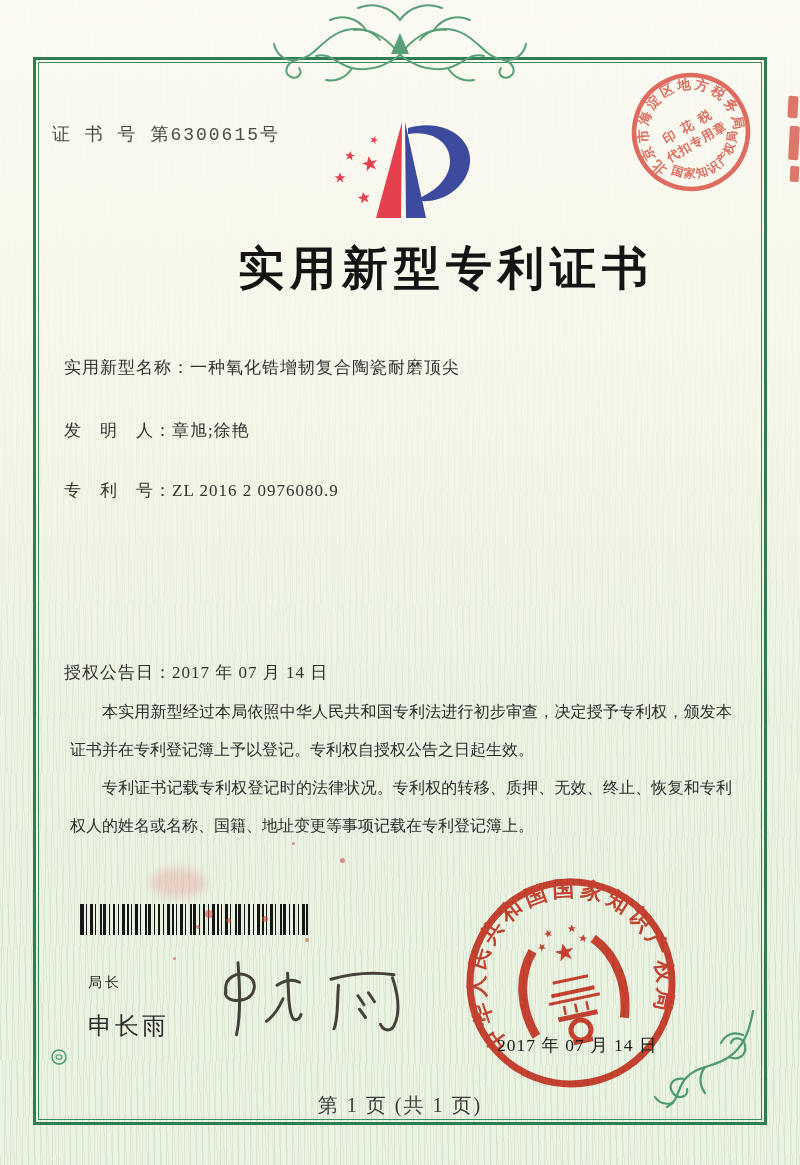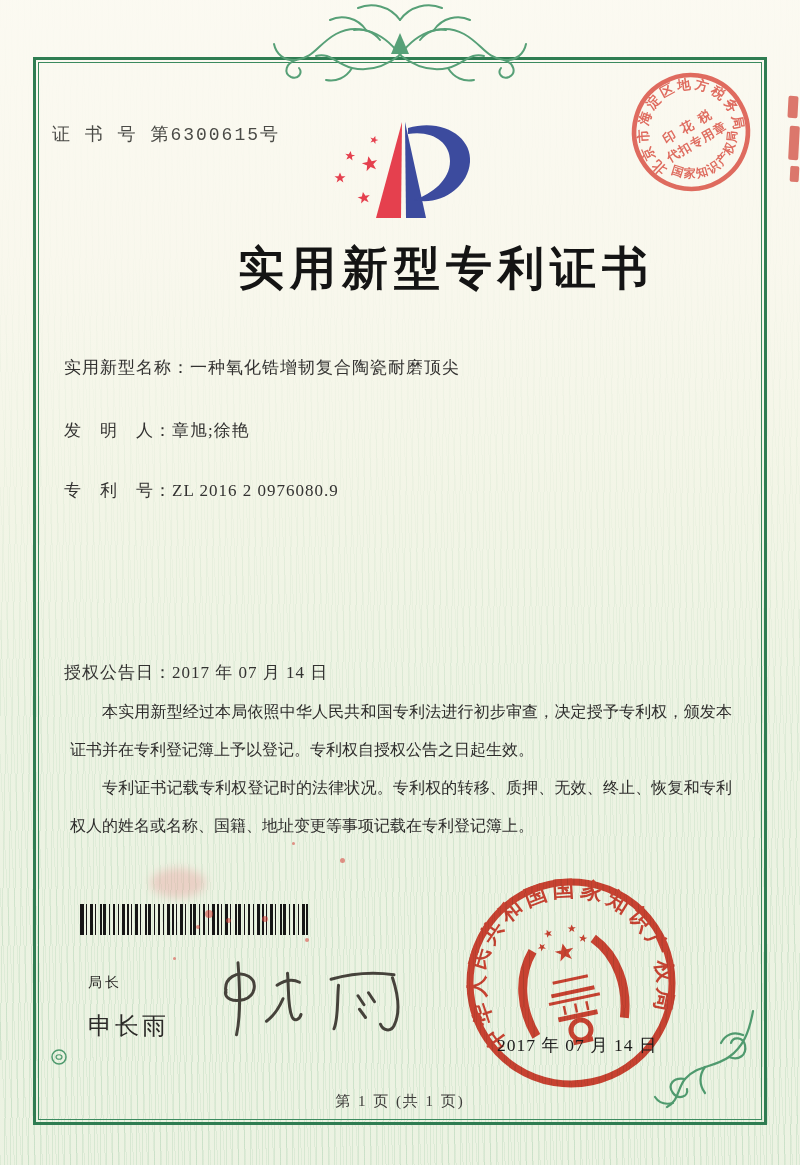--- a/index.html
+++ b/index.html
@@ -41,21 +41,21 @@
       #161616 40px 43px, transparent 43px 45px);
   }
   .director-title{left:88px;top:974px;font-size:14px;letter-spacing:3px;color:#2c2b29;}
   .director-name{left:88px;top:1010px;font-size:24px;letter-spacing:3px;color:#2c2b29;}
   .signature-svg{left:205px;top:948px;width:225px;height:100px;}
   .seal-main{left:466px;top:878px;width:210px;height:210px;transform:rotate(-12deg);
              mix-blend-mode:multiply;opacity:.92;}
   .issue-date{left:497px;top:1033px;font-size:17.5px;letter-spacing:1px;color:#1b1b1b;}
   .seal-tax{left:629px;top:70px;width:124px;height:124px;transform:rotate(-30deg);
             mix-blend-mode:multiply;opacity:.8;}
-  .footer{left:0;top:1092px;width:100%;text-align:center;font-size:15px;
+  .footer{left:0;top:1092px;width:100%;text-align:center;font-size:20px;
           letter-spacing:2px;color:#3c3b39;}
   .ornament{left:270px;top:0;width:260px;height:90px;}
   .flourish{left:645px;top:1005px;width:115px;height:115px;}
   .corner-mark{left:50px;top:1048px;width:18px;height:18px;}
   
   .spk{position:absolute;border-radius:50%;background:rgba(214,62,55,.55);}
   .smudge{position:absolute;border-radius:50%;background:rgba(226,90,100,.22);filter:blur(4px);}
   .edge-mark{position:absolute;background:rgba(205,58,46,.68);border-radius:2px;transform:rotate(3deg);}
   .seal-text{font-family:"Liberation Serif","DejaVu Serif",serif;font-weight:700;}
 </style>

